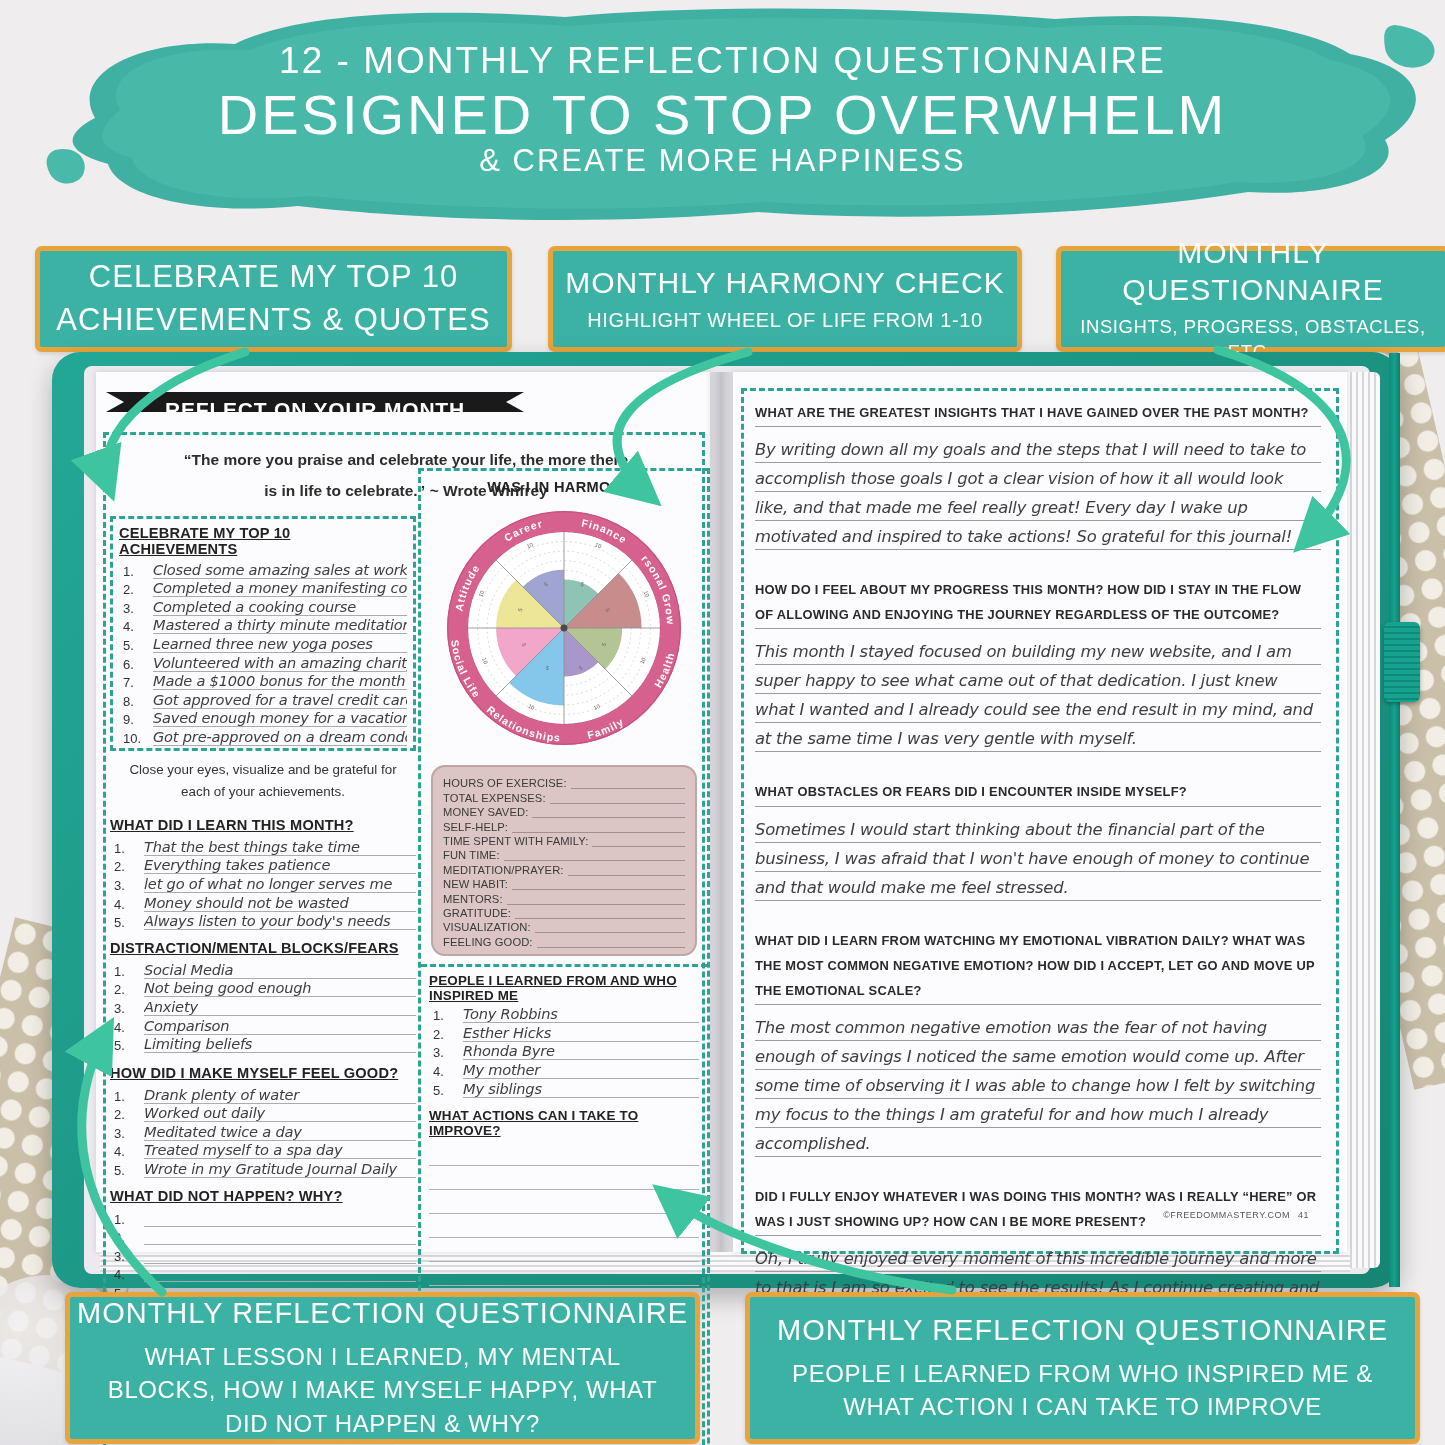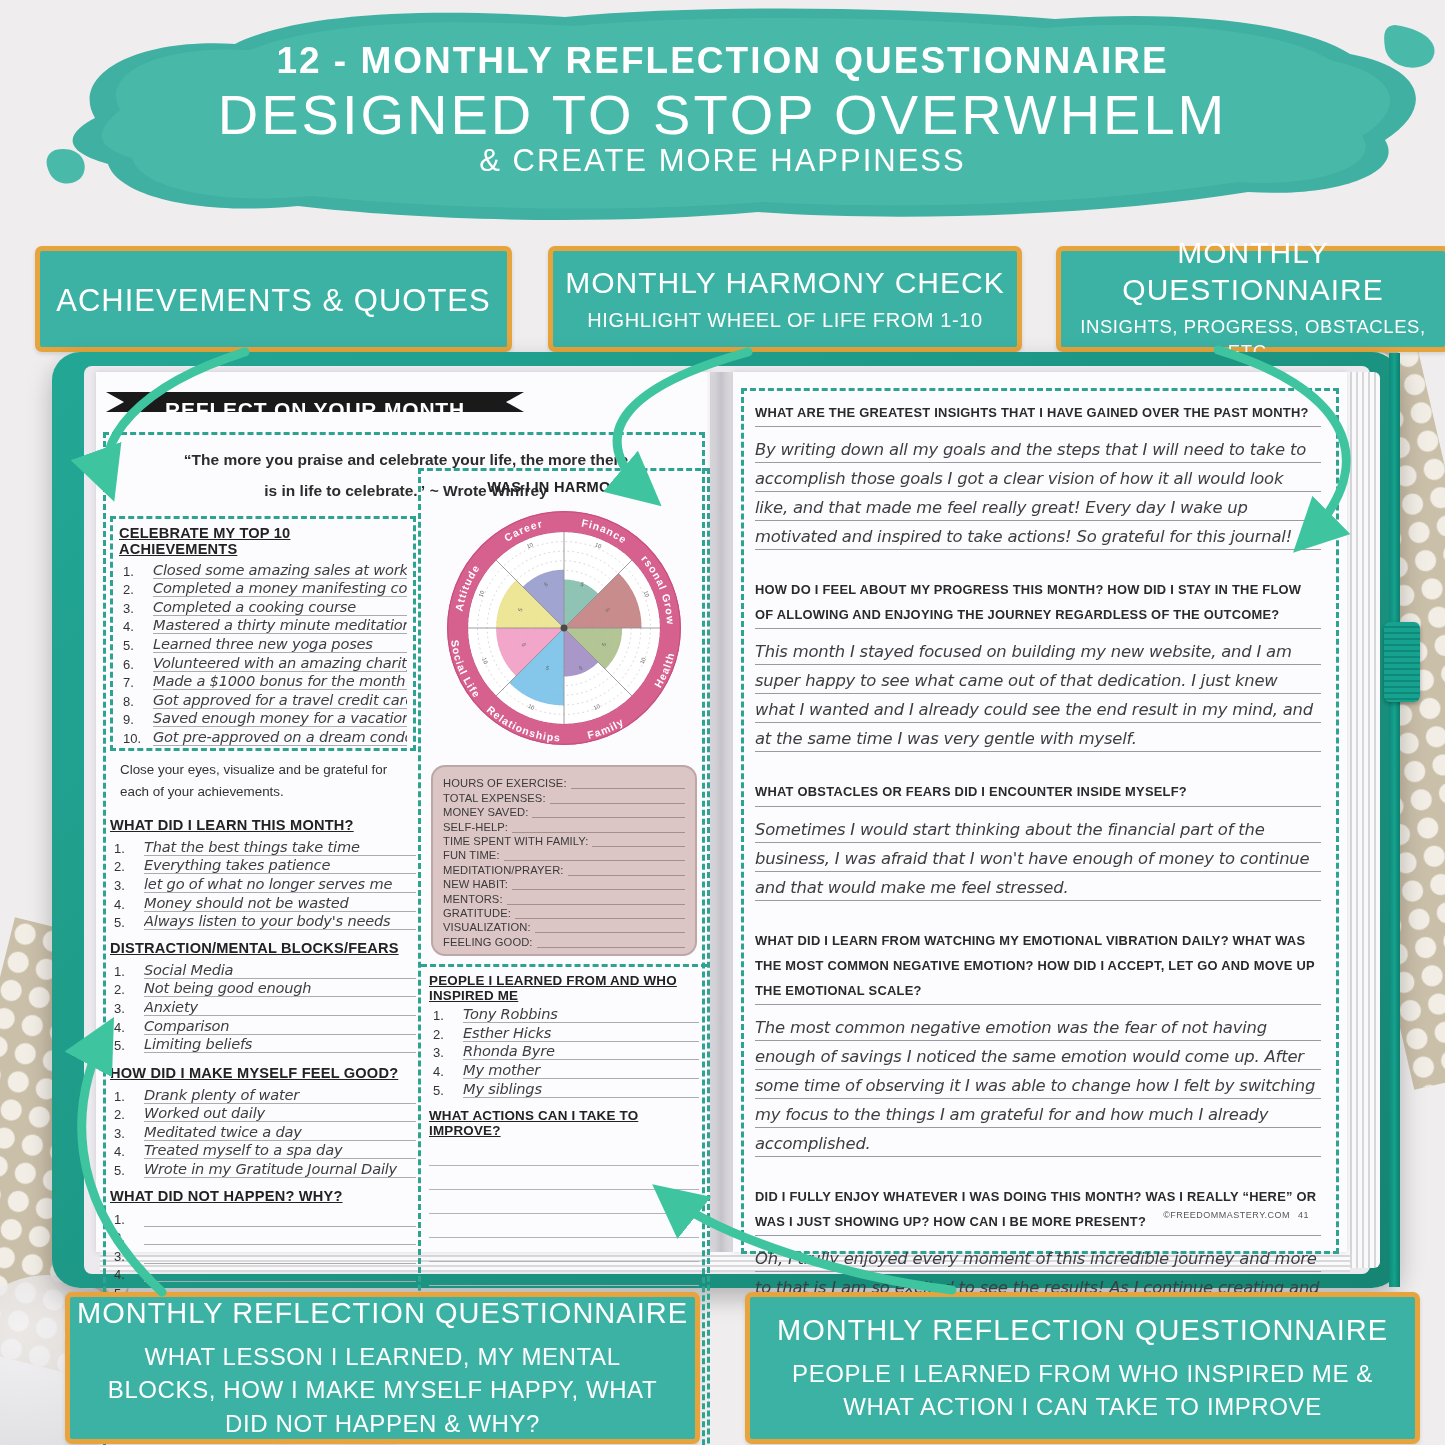--- a/index.html
+++ b/index.html
@@ -3,21 +3,21 @@
 <meta charset="utf-8">
 <style>
   html,body{margin:0;padding:0;}
   body{width:1445px;height:1445px;background:#efedee;font-family:"Liberation Sans",sans-serif;overflow:hidden;position:relative;}
   .abs{position:absolute;}
   
   .dots{background-color:#c9bda6;background-image:radial-gradient(circle at 14px 14px,#f3efe6 10px,rgba(243,239,230,0) 11px);background-size:29px 29px;opacity:.95;}
   .bokeh{border-radius:50%;background:radial-gradient(circle at 35% 30%,#f3f2f4,#dddce0 70%,#d2d1d6);opacity:.8;}
   
   .hd{color:#fff;text-align:center;width:100%;letter-spacing:2px;}
-  .hd1{top:40px;font-size:37px;font-weight:bold;}
+  .hd1{top:40px;font-size:37px;}
   .hd2{top:82px;font-size:56px;letter-spacing:3px;}
   .hd3{top:143px;font-size:31px;}
   
   .co{background:#3cb2a5;border:5px solid #e8a43c;border-radius:7px;color:#fff;text-align:center;display:flex;flex-direction:column;justify-content:center;box-shadow:0 2px 4px rgba(0,0,0,.12);}
   .co .l1{font-size:30px;letter-spacing:1px;line-height:1.25;}
   .co .l2{font-size:20px;letter-spacing:.6px;line-height:1.35;margin-top:6px;}
   .cob .l1{font-size:29px;}
   .cob .l2{font-size:24px;margin-top:8px;line-height:1.4;padding:0 30px;}
   
   .cover{left:52px;top:352px;width:1348px;height:936px;background:linear-gradient(135deg,#23a795,#168highlight 0,#168573);background:linear-gradient(135deg,#23a795,#168573);border-radius:28px;box-shadow:0 10px 24px rgba(0,0,0,.25);}
@@ -36,21 +36,21 @@
   .odash{left:7px;top:60px;width:596px;height:1178px;}
   .quote{left:40px;top:72px;width:540px;text-align:center;font-weight:bold;font-size:15.5px;color:#2c2c2c;line-height:2.0;}
   .colL{left:14px;top:104px;width:306px;}
   .t10{border:3px dashed #2fa392;padding:4px 6px 2px 6px;margin-bottom:8px;}
   .shead{font-weight:bold;font-size:14.6px;color:#222;letter-spacing:.2px;margin:10px 0 4px 0;text-decoration:underline;}
   .t10 .shead{margin:2px 0 3px 0;}
   .li-row{display:flex;align-items:flex-end;height:18.6px;}
   .li-num{width:30px;font-size:13px;color:#333;flex:none;padding-left:4px;}
   .li-txt{flex:1;border-bottom:1px solid #ababb2;min-height:17px;white-space:nowrap;overflow:hidden;}
   .hand{font-family:"DejaVu Sans",sans-serif;font-style:italic;color:#3d3d44;font-size:14.6px;letter-spacing:-.2px;}
-  .note{font-size:13.4px;color:#333;line-height:1.65;margin:6px 0 2px 0;}
+  .note{text-align:center;font-size:13.4px;color:#333;line-height:1.65;margin:6px 0 2px 0;}
   
   .colM{left:322px;top:96px;width:286px;height:1140px;border:3px dashed #2fa392;}
   .hc{text-align:center;font-weight:bold;font-size:14.6px;color:#222;margin-top:8px;letter-spacing:.3px;}
   #wheelbox{width:262px;height:262px;margin:2px auto 0 auto;}
   .tracker{margin:6px 10px 0 10px;background:#dcc5c5;border:2px solid #bda6a6;border-radius:14px;padding:8px 10px 6px 10px;}
   .tr-row{display:flex;align-items:flex-end;height:14.4px;}
   .tr-label{font-size:11.2px;color:#3a3a3a;letter-spacing:.1px;flex:none;}
   .tr-line{flex:1;border-bottom:1px solid #a48f8f;margin-left:4px;min-height:12px;}
   .mdiv{border-top:3px dashed #2fa392;margin:8px 0 0 0;}
   .colM .shead{margin:6px 8px 2px 8px;font-size:13.4px;}
@@ -78,20 +78,21 @@
   <path fill="#3fb0a1" d="M95,118 C70,75 135,38 235,44 C300,12 430,8 565,17 C705,4 905,7 1055,19 C1185,9 1305,24 1350,54 C1425,68 1435,108 1385,140 C1405,172 1340,198 1248,192 C1098,216 898,222 758,212 C598,226 418,220 298,206 C198,216 118,196 108,164 C58,150 68,132 95,118 Z"></path>
   <path fill="#49b9aa" opacity=".9" d="M120,110 C100,72 160,45 250,50 C320,22 440,18 570,26 C710,14 900,16 1045,28 C1170,18 1285,32 1330,60 C1398,74 1408,108 1362,136 C1382,164 1322,188 1238,182 C1092,204 902,210 764,202 C606,214 430,208 312,196 C215,205 140,188 132,158 C90,146 98,128 120,110 Z"></path>
   <path fill="#49b9aa" d="M1395,25 C1430,30 1442,48 1430,62 C1415,74 1388,66 1385,48 C1383,34 1384,26 1395,25 Z"></path>
   <path fill="#49b9aa" d="M55,150 C75,145 88,158 84,172 C80,186 58,188 50,174 C44,162 46,154 55,150 Z"></path>
 </svg>
 <div class="abs hd hd1">12 - MONTHLY REFLECTION QUESTIONNAIRE</div>
 <div class="abs hd hd2">DESIGNED TO STOP OVERWHELM</div>
 <div class="abs hd hd3">&amp; CREATE MORE HAPPINESS</div>
 
 <div class="abs co" style="left:35px;top:246px;width:467px;height:96px;">
+  <div class="l1" style="font-size:31px;">CELEBRATE MY TOP 10</div>
   <div class="l1" style="font-size:31px;margin-top:4px;">ACHIEVEMENTS &amp; QUOTES</div>
 </div>
 <div class="abs co" style="left:548px;top:246px;width:464px;height:96px;">
   <div class="l1">MONTHLY HARMONY CHECK</div>
   <div class="l2">HIGHLIGHT WHEEL OF LIFE FROM 1-10</div>
 </div>
 <div class="abs co" style="left:1056px;top:246px;width:384px;height:96px;">
   <div class="l1">MONTHLY QUESTIONNAIRE</div>
   <div class="l2" style="font-size:18.5px;">INSIGHTS, PROGRESS, OBSTACLES, ETC..</div>
 </div>

